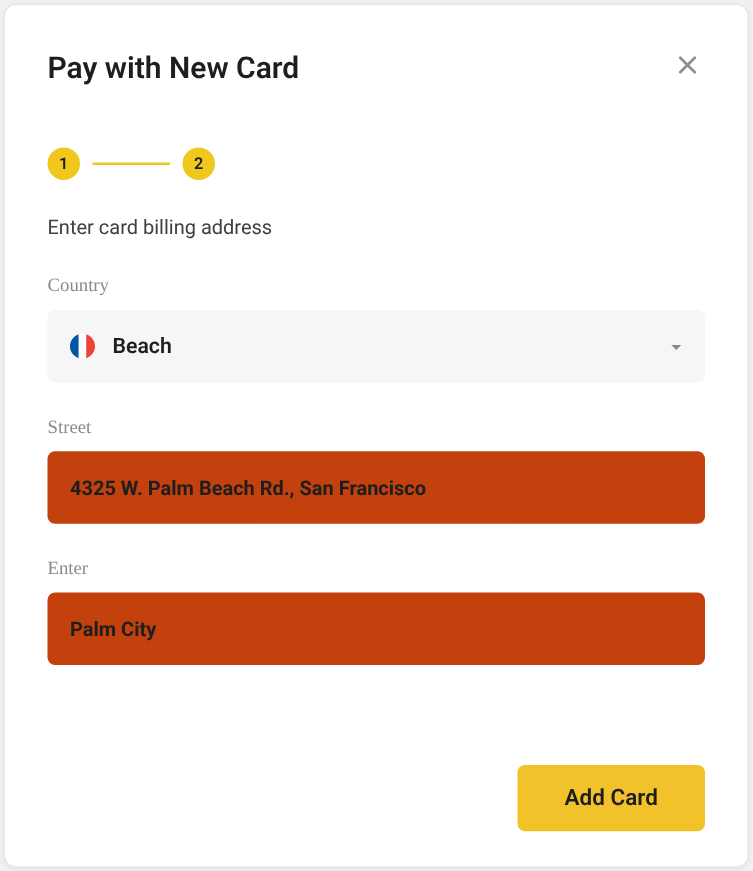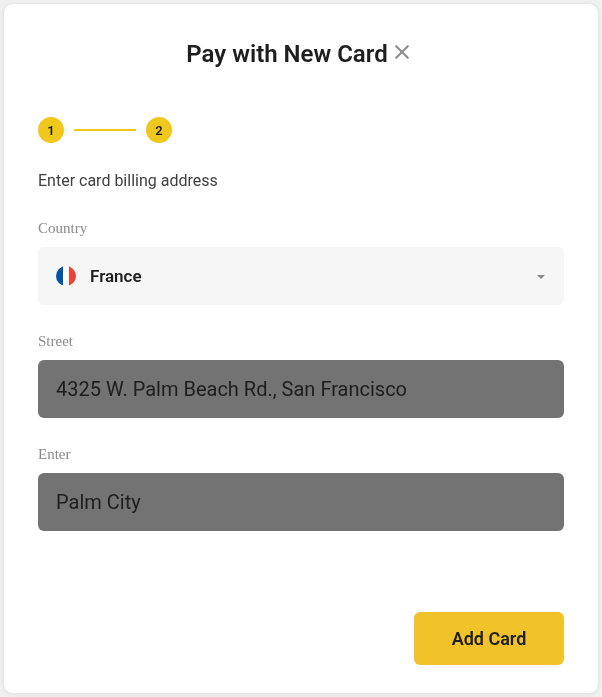--- a/index.html
+++ b/index.html
@@ -16,21 +16,21 @@
     border: 1px solid #e6e6e6;
     border-radius: 10px;
     box-shadow: 0 1px 4px rgba(0,0,0,0.05);
     padding: 34px 34px 28px 34px;
     display: flex;
     flex-direction: column;
     position: relative;
   }
   .header-row {
     display: flex;
-    justify-content: center;
+    justify-content: space-between;
     align-items: center;
     margin-bottom: 48px;
   }
   .title {
     font-size: 24px;
     font-weight: 600;
     color: #1e1e1e;
   }
   .close-btn {
     background: none;
@@ -113,27 +113,27 @@
     font-weight: 600;
     color: #1e1e1e;
     flex: 1;
   }
   .caret {
     color: #8a8a8a;
   }
   .caret svg { width: 10px; height: 10px; }
   .text-input {
     width: 100%;
-    background: #737373;
+    background: #c2410c;
     border: none;
     border-radius: 6px;
     height: 58px;
     padding: 0 18px;
-    font-size: 20px;
-    font-weight: 400;
+    font-size: 16px;
+    font-weight: 700;
     color: #1e1e1e;
     outline: none;
   }
   .row-2 {
     display: flex;
     gap: 18px;
   }
   .row-2 .field-group { flex: 1; margin-bottom: 0; }
   .footer {
     margin-top: auto;
@@ -191,21 +191,21 @@
   <div class="field-group">
     <div class="field-label">Country</div>
     <div class="select-box">
       <span class="flag">
         <span class="flag-fr">
             <span class="b"></span>
             <span class="w"></span>
             <span class="r"></span>
           </span>
       </span>
-      <span class="select-value">France</span>
+      <span class="select-value">Beach</span>
       <span class="caret">
         <svg viewBox="0 0 10 10">
             <path d="M1 3 L5 7 L9 3 Z" fill="currentColor"></path>
           </svg>
       </span>
     </div>
   </div>
 
   <div class="field-group">
     <div class="field-label">Street</div>

